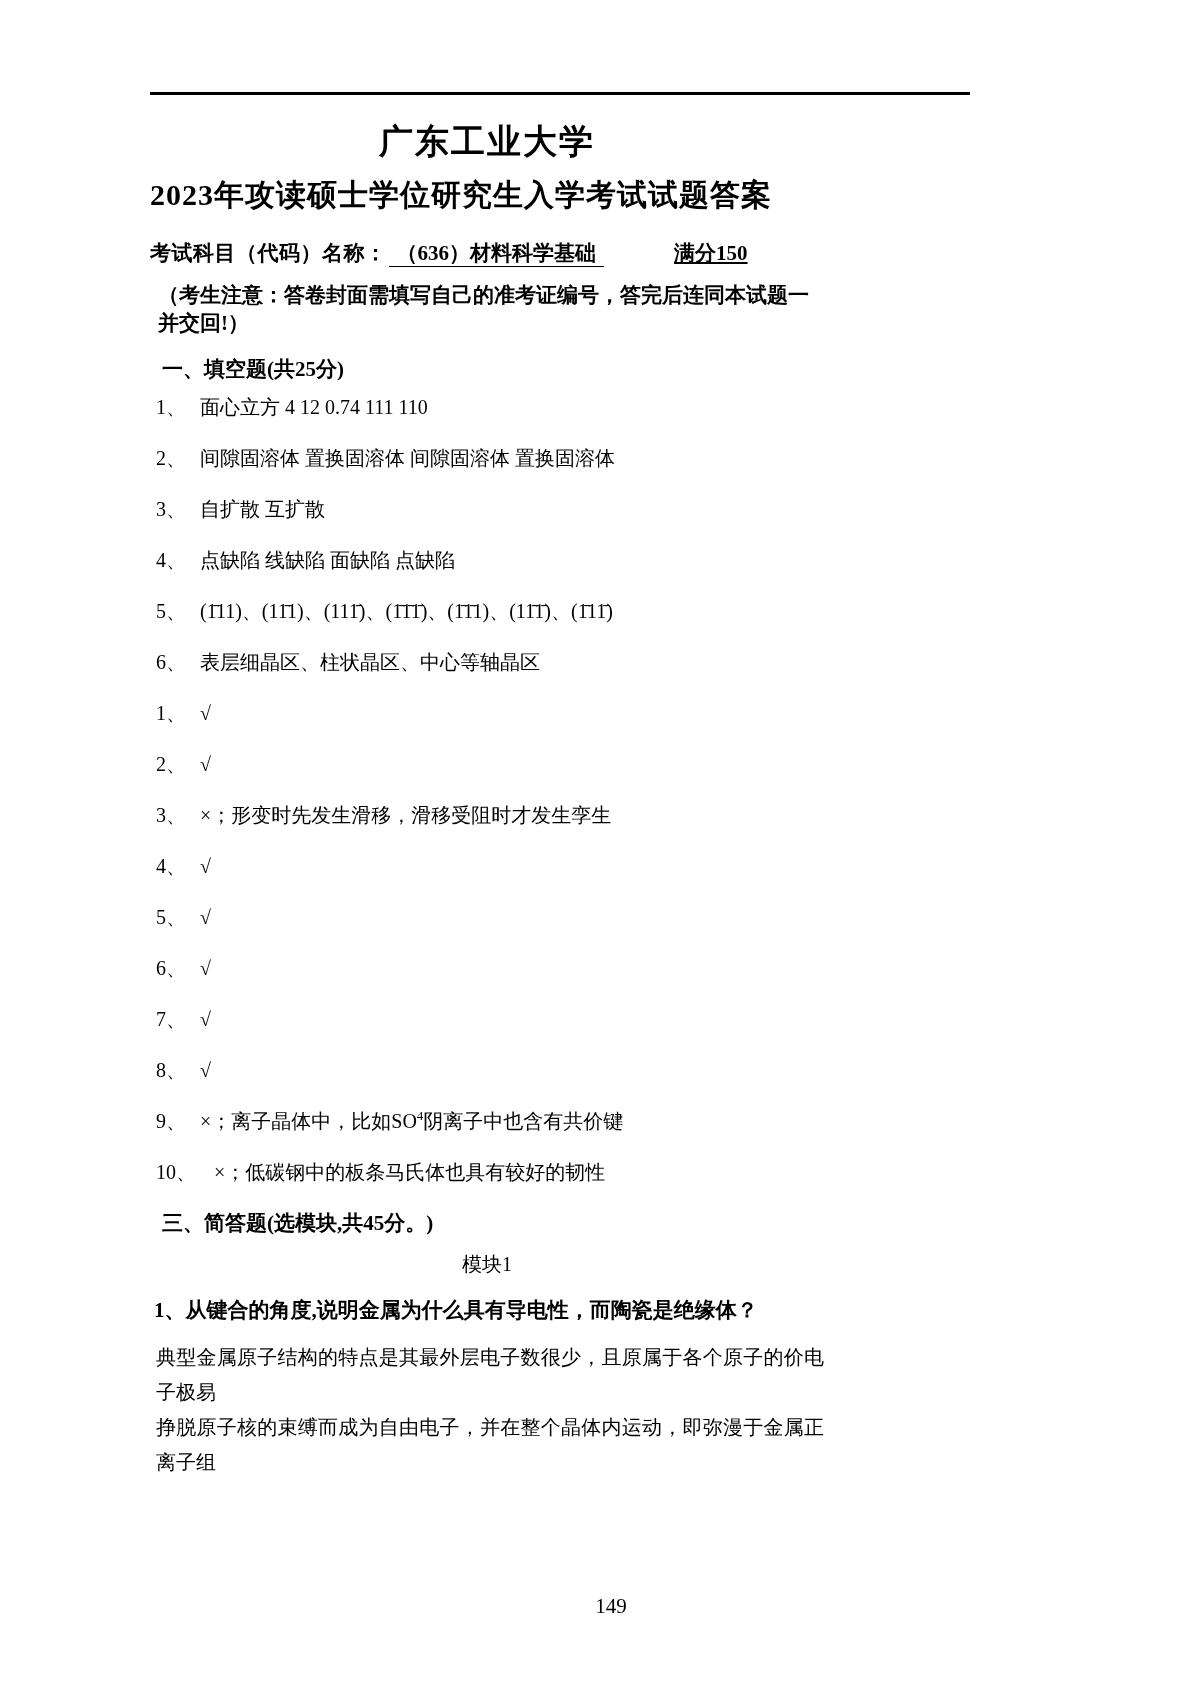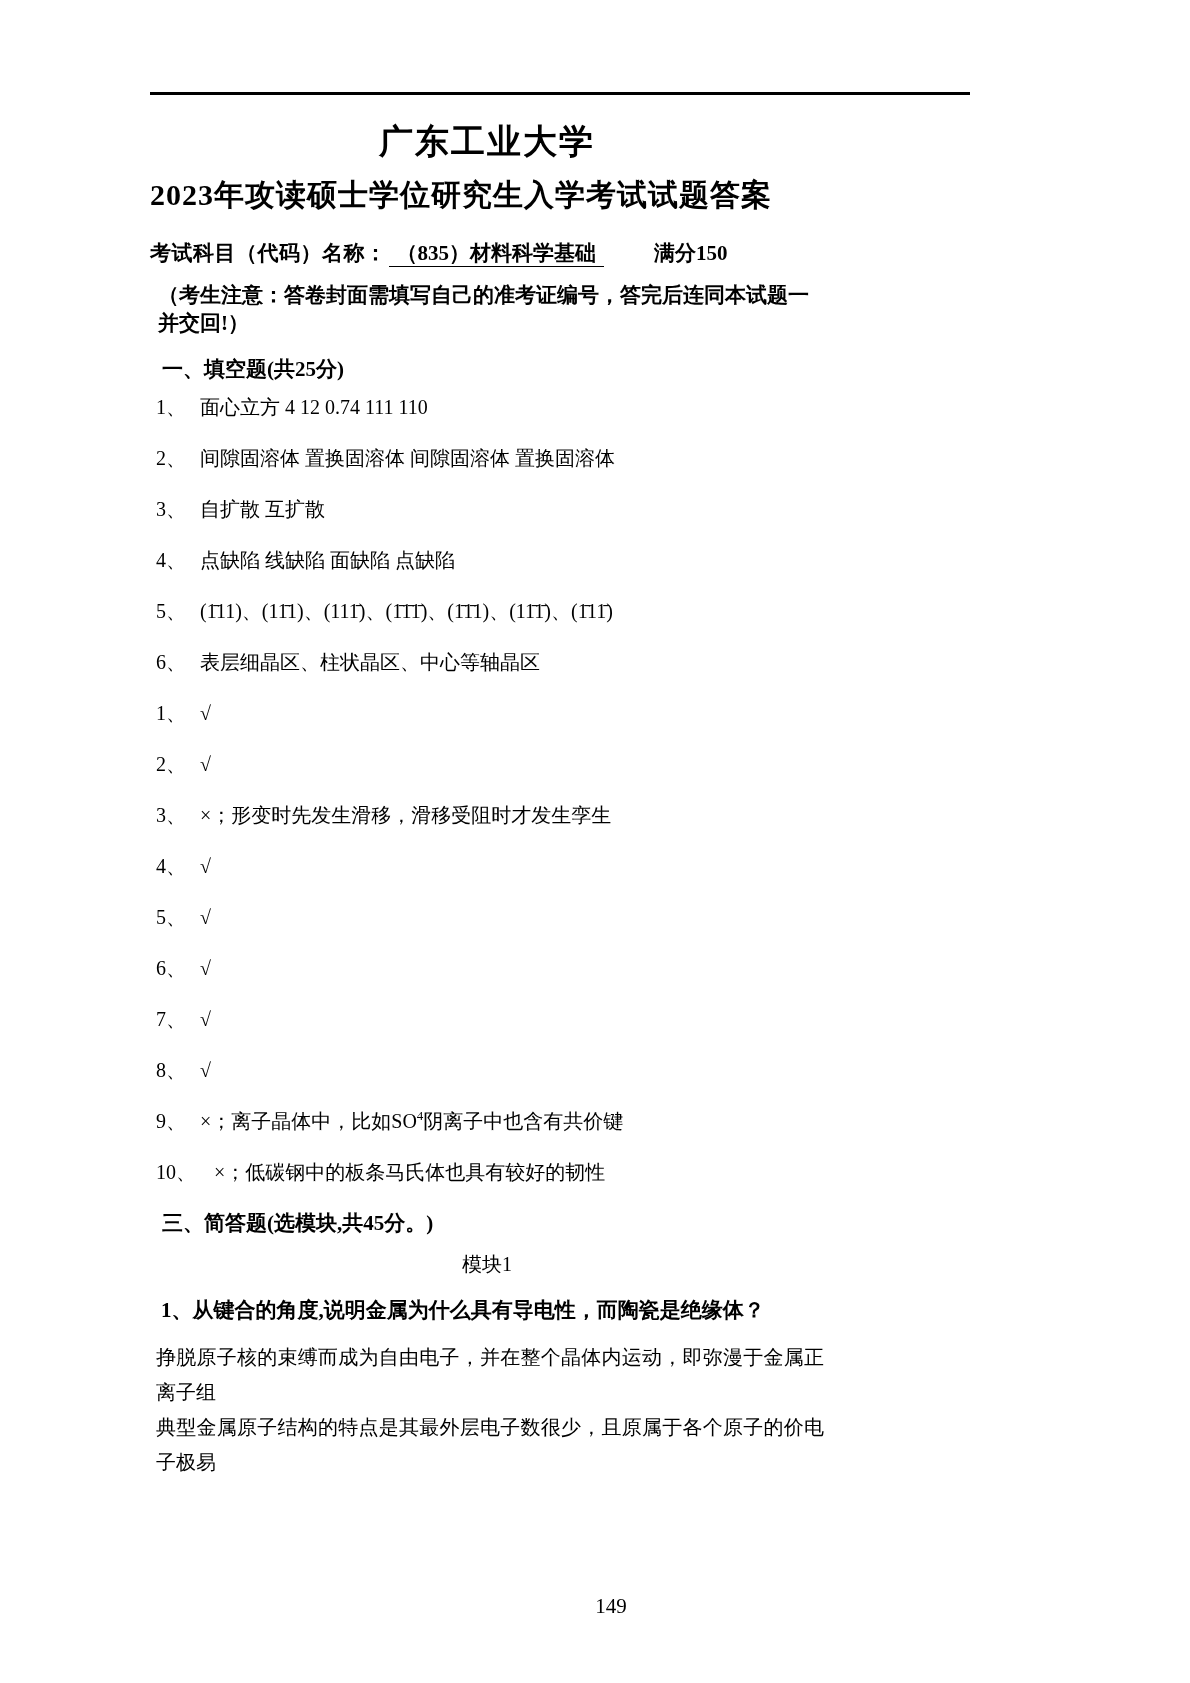--- a/index.html
+++ b/index.html
@@ -56,21 +56,22 @@
   }
   .subject-label {
     letter-spacing: 0.5px;
   }
   .subject-value {
     border-bottom: 1.5px solid #000;
     padding: 0 8px 1px 8px;
     margin: 0 2px;
   }
   .subject-score {
-    margin-left: 48px;
+    margin-left: 68px;
+    text-decoration: underline;
   }
   .notice-line {
     font-size: 21px;
     font-weight: bold;
     margin: 0 0 18px 0;
     padding-left: 8px;
   }
   .section-head {
     font-size: 21px;
     font-weight: bold;
@@ -91,21 +92,21 @@
     min-width: 58px;
   }
   .center-line {
     text-align: center;
     font-size: 20px;
     margin: 14px 0 18px 0;
   }
   .q-bold {
     font-size: 21px;
     font-weight: bold;
-    margin: 0 0 16px 7px;
+    margin: 0 0 16px 0;
     padding-left: 4px;
   }
   .para {
     font-size: 20px;
     line-height: 1.75;
     margin: 0;
     padding-left: 6px;
     text-align: justify;
   }
   sup {
@@ -130,21 +131,21 @@
 <div class="page">
 
   <div class="top-rule"></div>
 
   <div class="content">
 
     <h1 class="univ-title">广东工业大学</h1>
     <h2 class="exam-title">2023年攻读硕士学位研究生入学考试试题答案</h2>
 
     <div class="subject-line">
-      <span class="subject-label">考试科目（代码）名称：</span><span class="subject-value">（835）材料科学基础</span><span class="subject-score">满分150</span>
+      <span class="subject-label">考试科目（代码）名称：</span><span class="subject-value">（636）材料科学基础</span><span class="subject-score">满分150</span>
     </div>
 
     <div class="notice-line">（考生注意：答卷封面需填写自己的准考证编号，答完后连同本试题一并交回!）</div>
 
     <div class="section-head">一、填空题(共25分)</div>
 
     <div class="ans-line">
       <span class="num">1、</span><span>面心立方  4  12  0.74  111  110</span>
     </div>
     <div class="ans-line">
@@ -194,20 +195,20 @@
     <div class="ans-line">
       <span class="num-wide">10、</span><span>×；低碳钢中的板条马氏体也具有较好的韧性</span>
     </div>
 
     <div class="section-head">三、简答题(选模块,共45分。)</div>
 
     <div class="center-line">模块1</div>
 
     <div class="q-bold">1、从键合的角度,说明金属为什么具有导电性，而陶瓷是绝缘体？</div>
 
+    <div class="para">典型金属原子结构的特点是其最外层电子数很少，且原属于各个原子的价电子极易</div>
     <div class="para">挣脱原子核的束缚而成为自由电子，并在整个晶体内运动，即弥漫于金属正离子组</div>
-    <div class="para">典型金属原子结构的特点是其最外层电子数很少，且原属于各个原子的价电子极易</div>
 
   </div>
 
   <div class="page-number">149</div>
 
 </div>
 
 </body></html>

